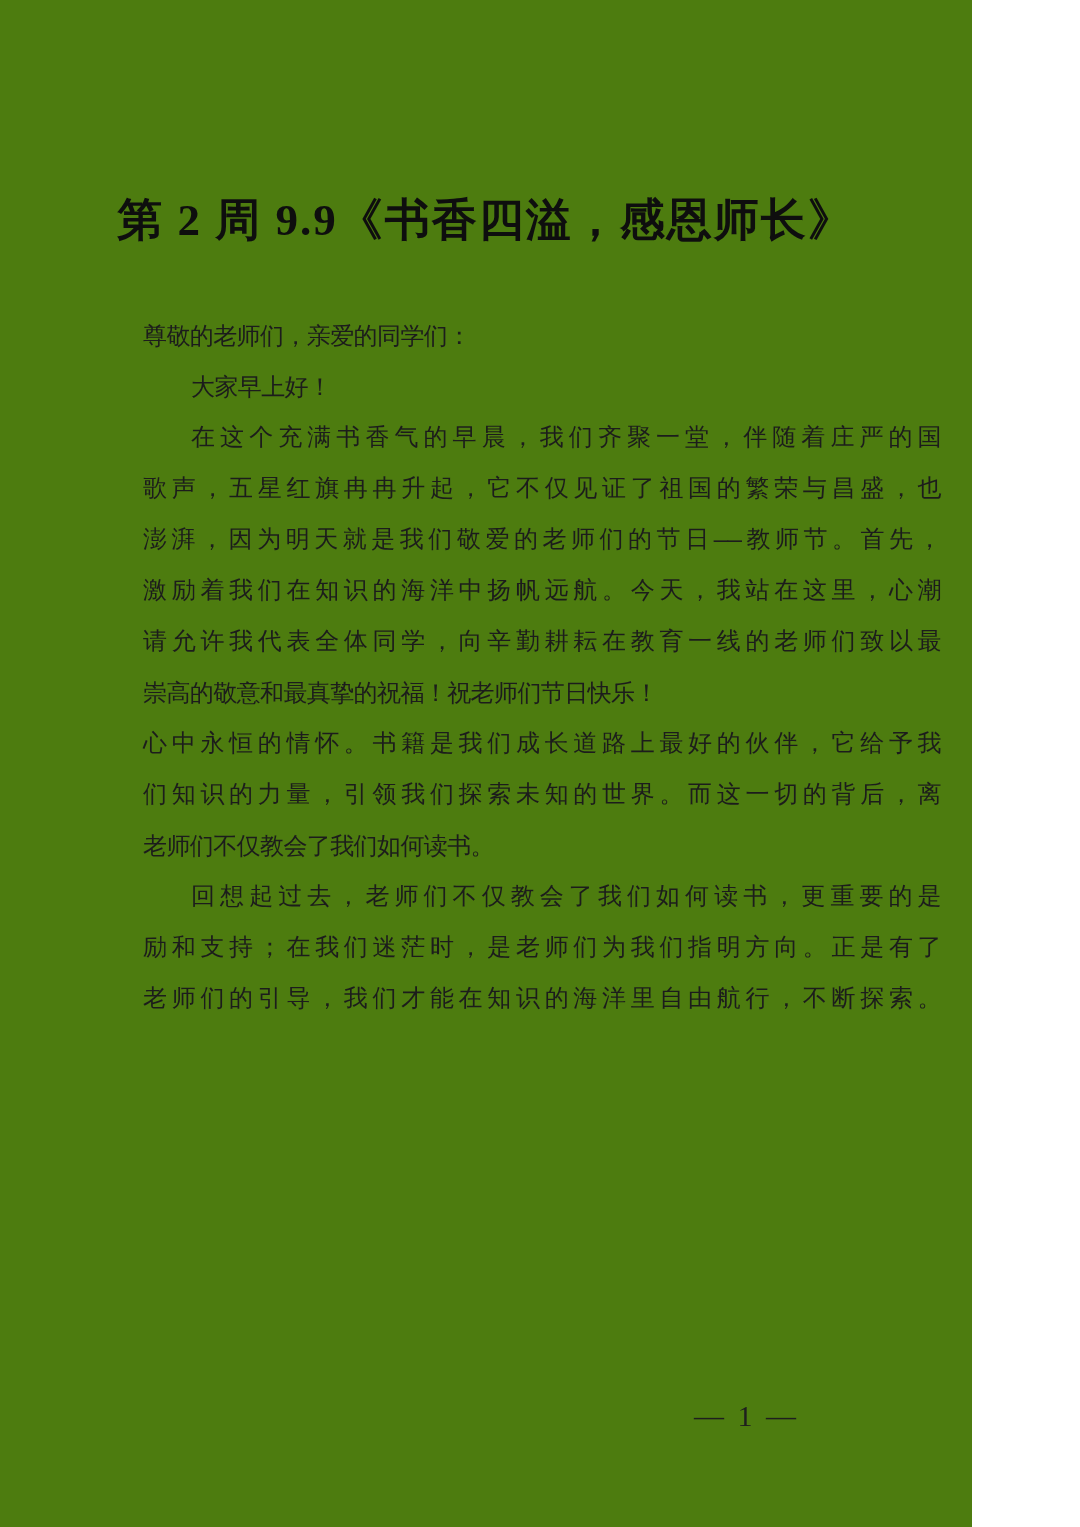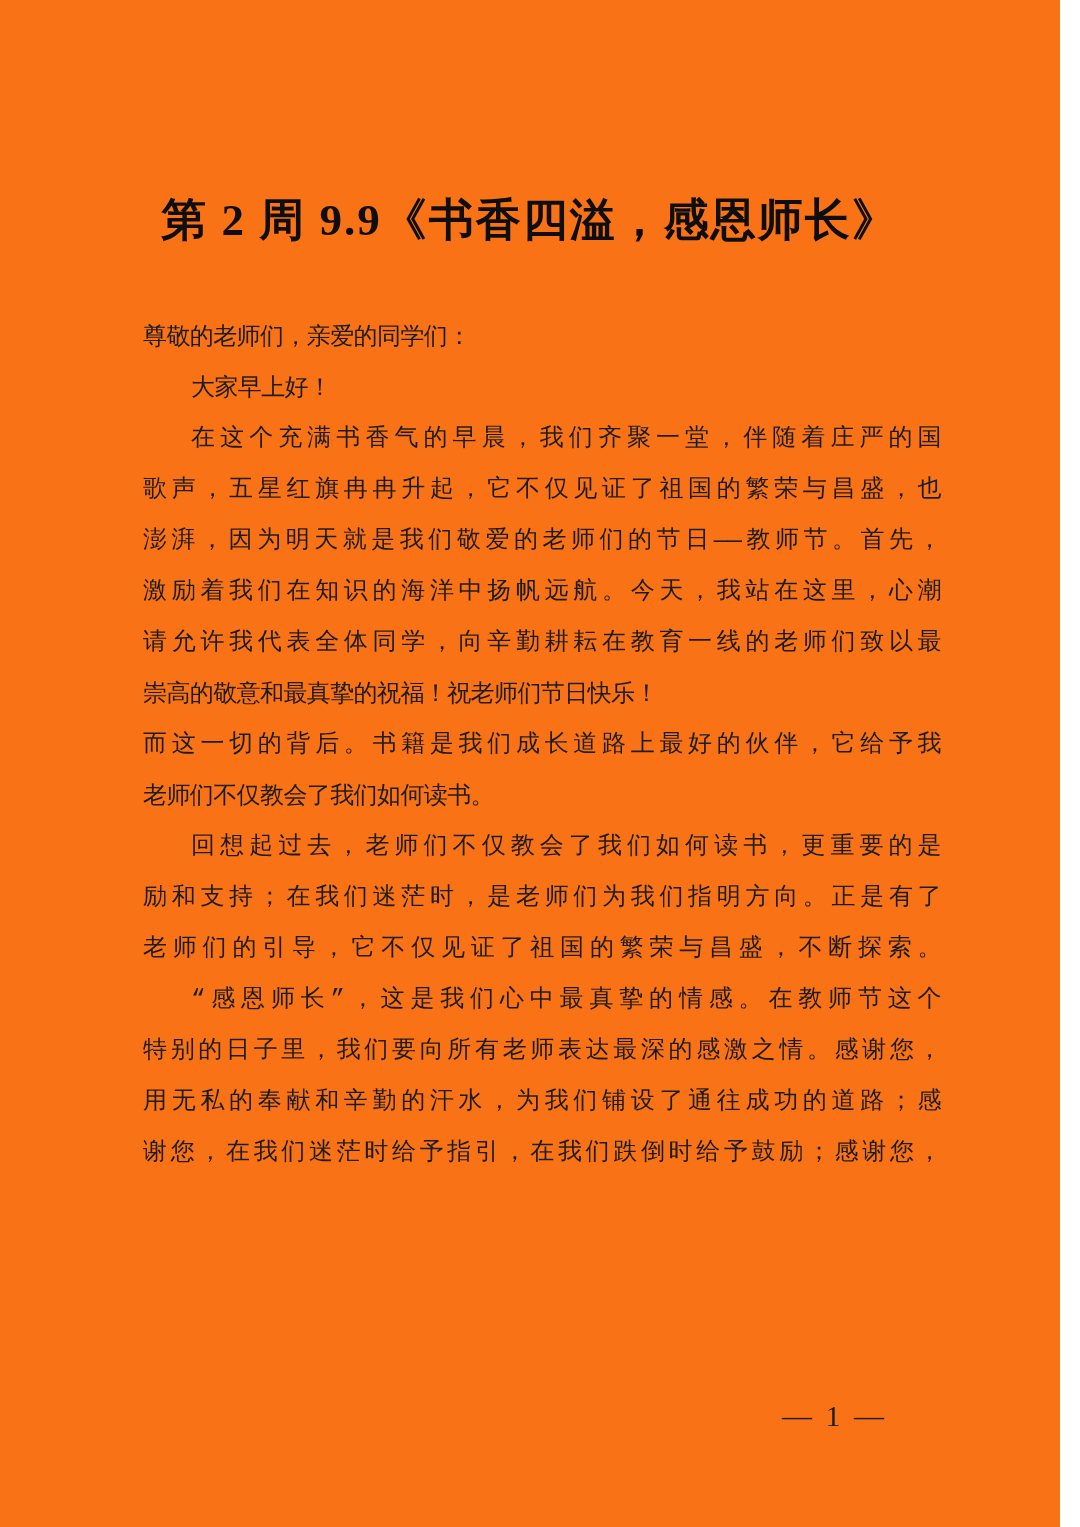--- a/index.html
+++ b/index.html
@@ -2,23 +2,23 @@
 <html lang="zh"><head>
 <meta charset="utf-8">
 <style>
   html, body {
     margin: 0;
     padding: 0;
     background: #ffffff;
   }
   .page {
     position: relative;
-    width: 1060px;
+    width: 972px;
     height: 1527px;
-    background: #f97316;
+    background: #4d7c0f;
     overflow: hidden;
     font-family: "Liberation Serif", serif;
   }
   .doc-title {
     position: absolute;
     top: 192px;
     left: 0;
     width: 100%;
     text-align: center;
     font-size: 45px;
@@ -81,31 +81,26 @@
       </div>
       <div class="paragraph">
         <div class="line indent fill">在这个充满书香气的早晨，我们齐聚一堂，伴随着庄严的国</div>
         <div class="line fill">歌声，五星红旗冉冉升起，它不仅见证了祖国的繁荣与昌盛，也</div>
         <div class="line fill">澎湃，因为明天就是我们敬爱的老师们的节日——教师节。首先，</div>
         <div class="line fill">激励着我们在知识的海洋中扬帆远航。今天，我站在这里，心潮</div>
         <div class="line fill">请允许我代表全体同学，向辛勤耕耘在教育一线的老师们致以最</div>
         <div class="line">崇高的敬意和最真挚的祝福！祝老师们节日快乐！</div>
       </div>
       <div class="paragraph">
-        <div class="line fill">而这一切的背后。书籍是我们成长道路上最好的伙伴，它给予我</div>
+        <div class="line fill">心中永恒的情怀。书籍是我们成长道路上最好的伙伴，它给予我</div>
+        <div class="line fill">们知识的力量，引领我们探索未知的世界。而这一切的背后，离</div>
         <div class="line">老师们不仅教会了我们如何读书。</div>
       </div>
       <div class="paragraph">
         <div class="line indent fill">回想起过去，老师们不仅教会了我们如何读书，更重要的是</div>
         <div class="line fill">励和支持；在我们迷茫时，是老师们为我们指明方向。正是有了</div>
-        <div class="line fill">老师们的引导，它不仅见证了祖国的繁荣与昌盛，不断探索。</div>
-      </div>
-      <div class="paragraph">
-        <div class="line indent fill">“感恩师长”，这是我们心中最真挚的情感。在教师节这个</div>
-        <div class="line fill">特别的日子里，我们要向所有老师表达最深的感激之情。感谢您，</div>
-        <div class="line fill">用无私的奉献和辛勤的汗水，为我们铺设了通往成功的道路；感</div>
-        <div class="line fill">谢您，在我们迷茫时给予指引，在我们跌倒时给予鼓励；感谢您，</div>
+        <div class="line fill">老师们的引导，我们才能在知识的海洋里自由航行，不断探索。</div>
       </div>
     </div>
 
   <div class="page-footer">— 1 —</div>
 
 </div>
 
 </body></html>

